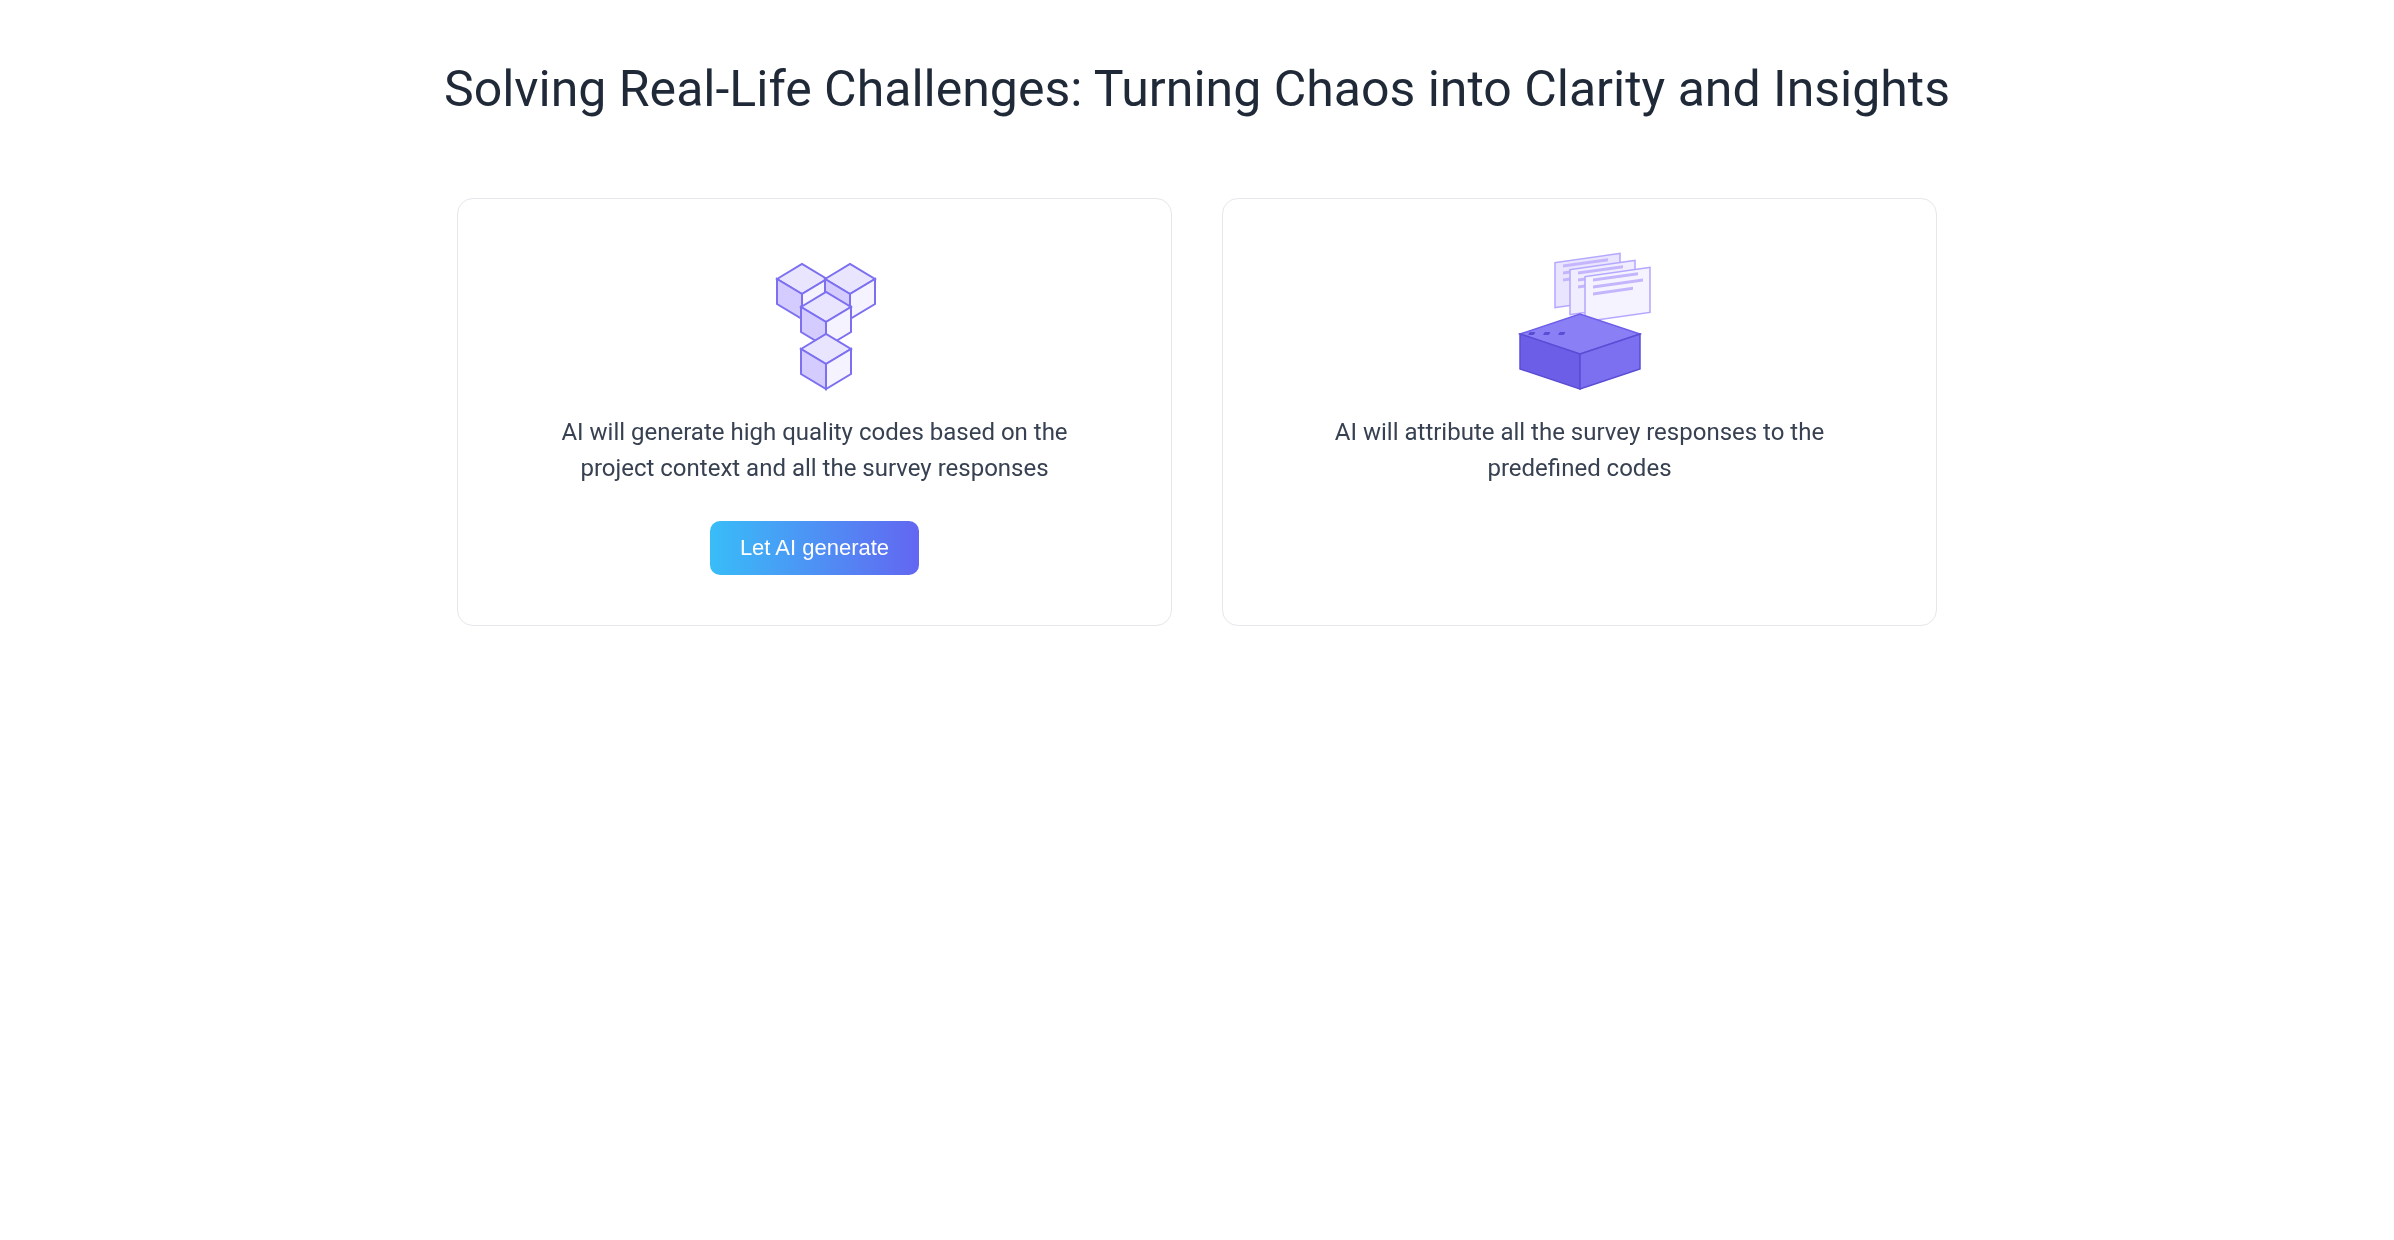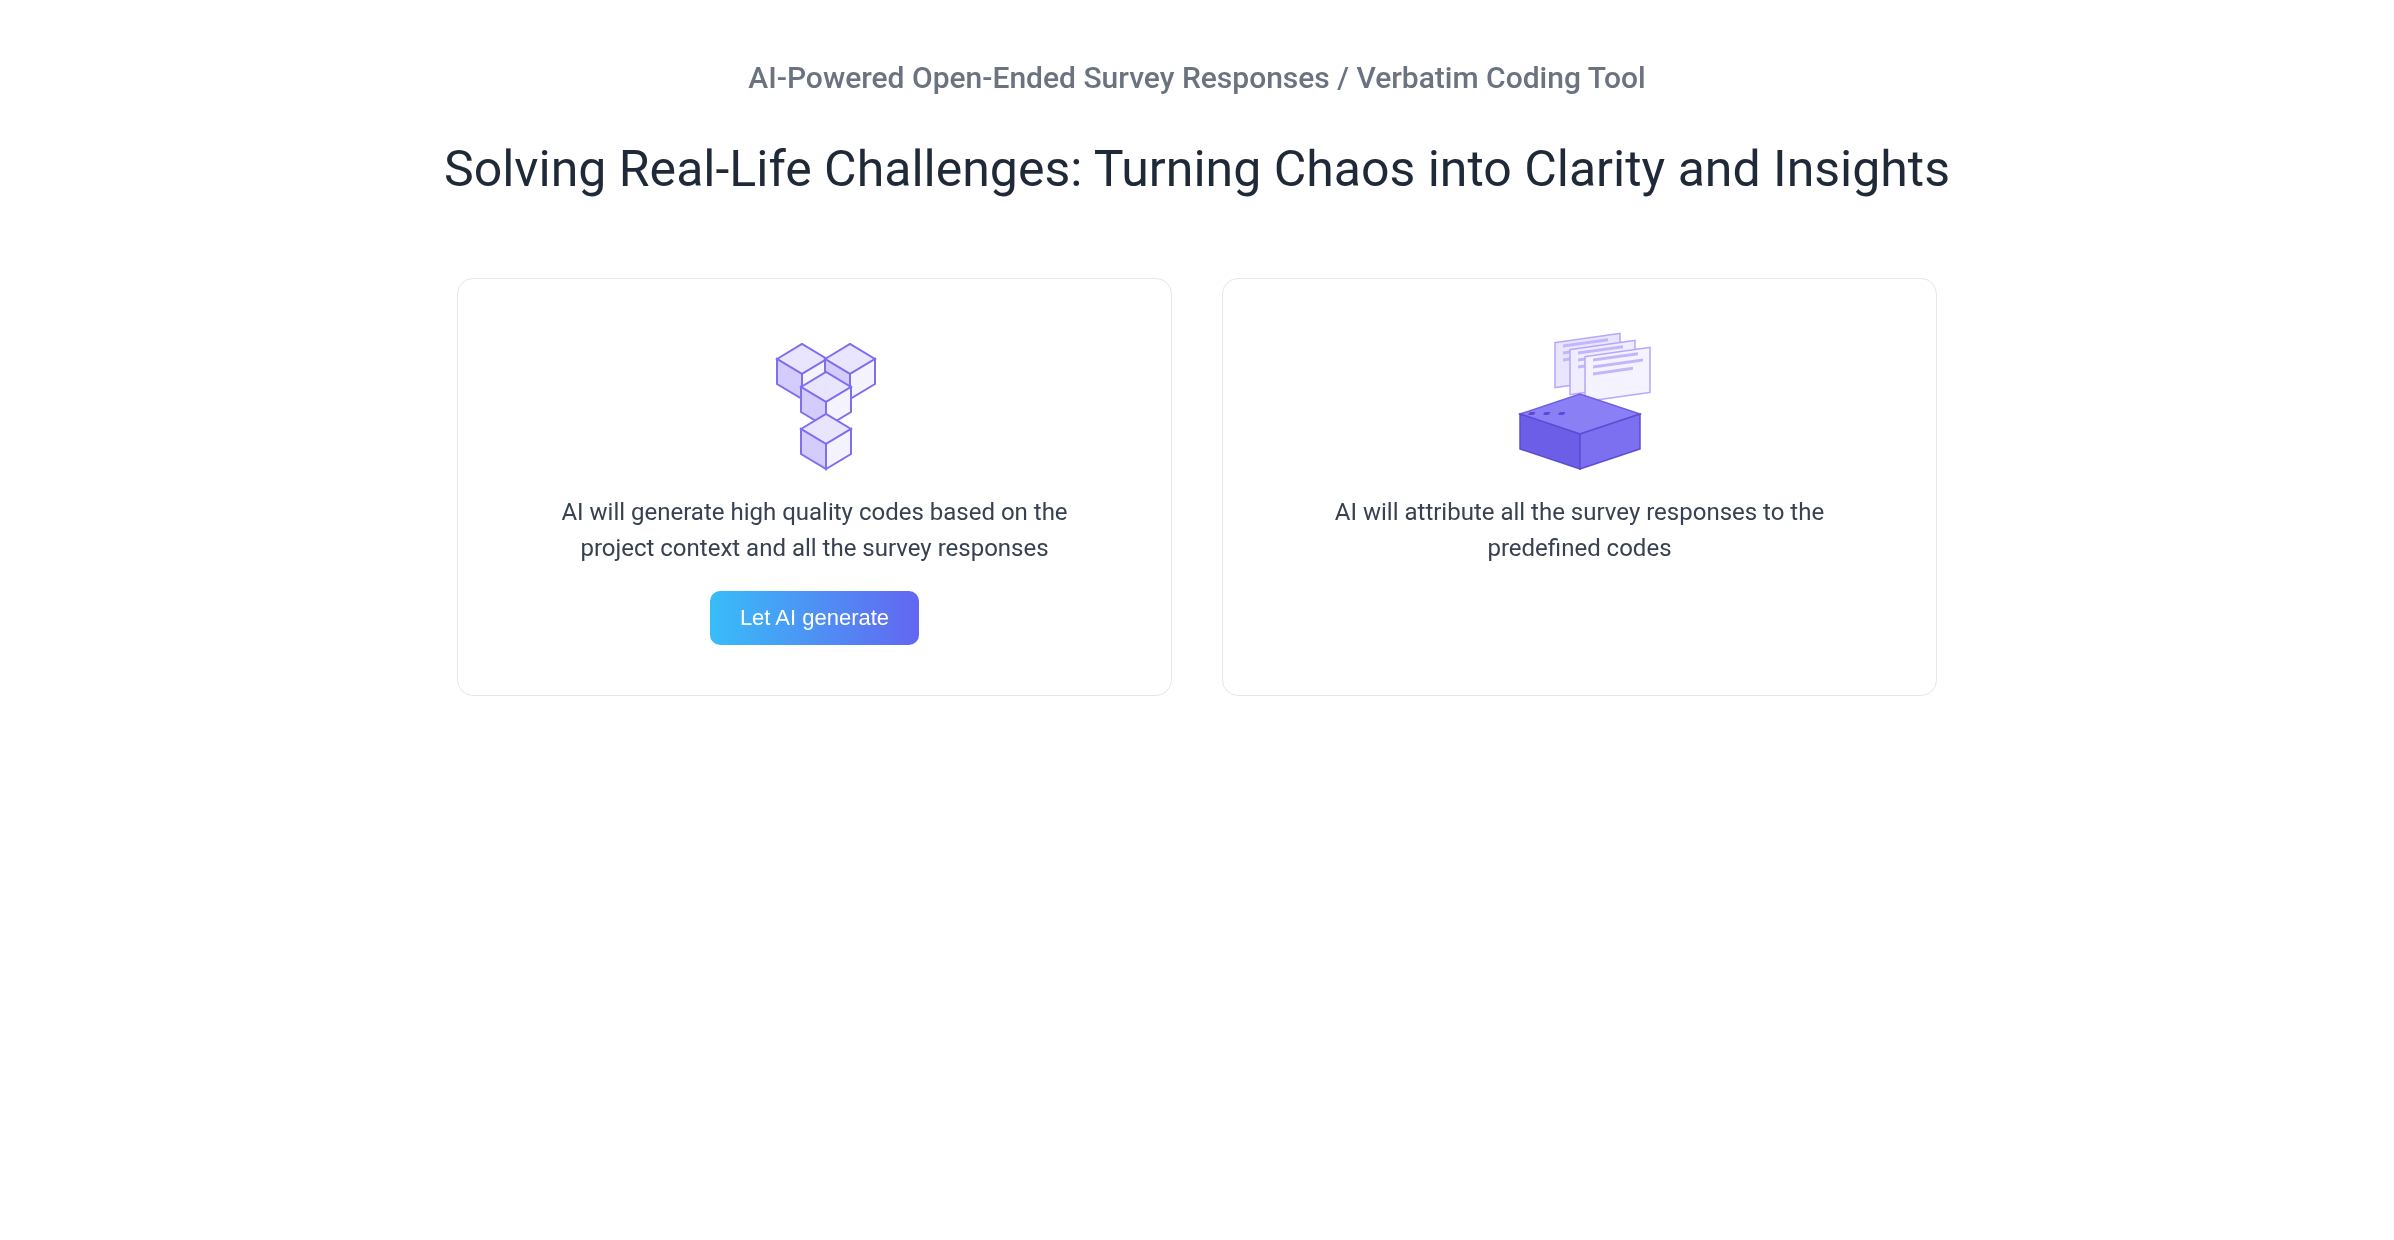--- a/index.html
+++ b/index.html
@@ -53,39 +53,38 @@
       height: 150px;
       display: flex;
       align-items: center;
       justify-content: center;
       margin-bottom: 20px;
     }
     .card-description {
       color: #374151;
       font-size: 24px;
       line-height: 1.5;
-      margin-bottom: 25px;
+      margin-bottom: 35px;
       max-width: 560px;
     }
     .card-button {
       background: linear-gradient(90deg, #38bdf8 0%, #6366f1 100%);
       color: #ffffff;
       border: none;
       padding: 14px 30px;
       font-size: 22px;
       font-weight: 400;
       border-radius: 10px;
       cursor: pointer;
     }
   </style>
 </head>
 <body>
 
 <div class="container">
-  <div class="subtitle">AI-Powered Open-Ended Survey Responses / Verbatim Coding Tool</div>
   <h1 class="title">Solving Real-Life Challenges: Turning Chaos into Clarity and Insights</h1>
 
   <div class="cards">
 
     <div class="card">
       <div class="card-icon">
         <svg width="160" height="150" viewBox="0 0 160 150">
 
           <g transform="translate(42,20)">
             <path d="M 0 15 L 25 0 L 50 15 L 25 30 Z" fill="#e9e5ff" stroke="#7c6ff0" stroke-width="2"></path>

